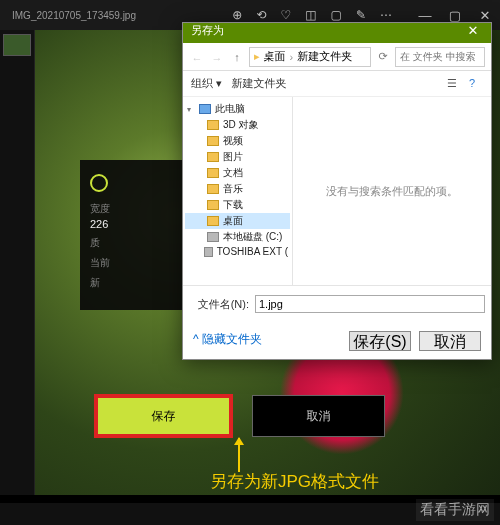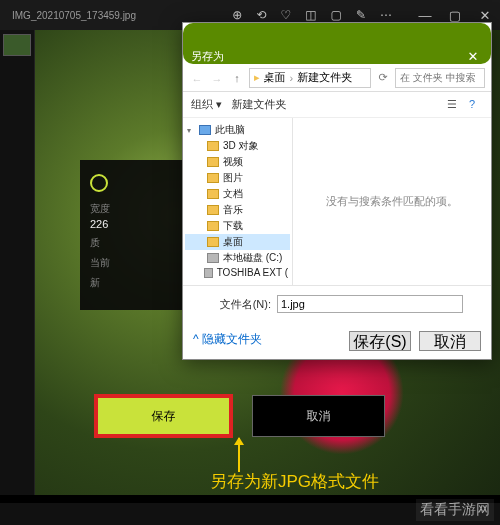--- a/index.html
+++ b/index.html
@@ -34,42 +34,42 @@
 
   .annotation { position:absolute; left: 210px; top: 470px; color:#f5cc00; font-size:17px; font-weight:500; z-index:3;}
   .arrow { position:absolute; left:238px; top:438px; width:2px; height:34px; background:#f5cc00; z-index:3;}
   .arrow::before{content:"";position:absolute;top:-6px;left:-4px;border:5px solid transparent;border-bottom:8px solid #f5cc00;}
 
   .watermark { position:absolute; right:6px; bottom:4px; color:#aaa; font-size:14px; z-index:5; background:rgba(255,255,255,0.06); padding:2px 4px;}
   .bottom-strip{position:absolute;bottom:0;left:0;right:0;height:22px;background:#111;}
 
   
   .dlg { position:absolute; top:22px; left:182px; width:310px; height:338px; background:#fff; border:1px solid #8a8a8a; box-shadow:0 4px 20px rgba(0,0,0,.5); z-index:10; display:flex; flex-direction:column; }
-  .dlg-title { height:41px; background:#5a8a00; color:#fff; display:flex; align-items:flex-end; padding:0 8px; font-size:11px;border-radius:10px;}
+  .dlg-title { height:20px; background:#5a8a00; color:#fff; display:flex; align-items:flex-start; padding:0 8px; font-size:11px;}
   .dlg-title .x { margin-left:auto; width:20px; text-align:center; cursor:pointer; font-size:13px;}
   .dlg-nav { height:28px; display:flex; align-items:center; padding:0 6px; gap:4px; border-bottom:1px solid #ddd; font-size:11px;}
   .dlg-nav .navbtn { width:16px; text-align:center; color:#777; cursor:pointer;}
   .dlg-nav .navbtn.dis{color:#ccc;}
   .dlg-nav .crumbs{ flex:1; border:1px solid #ccc; height:20px; display:flex; align-items:center; padding:0 4px; gap:4px;}
   .dlg-nav .crumbs span.sep{color:#999;}
   .dlg-nav .search{ width:90px; border:1px solid #ccc; height:20px; padding:0 4px; color:#888; font-size:10px;}
   .dlg-tool { height:26px; display:flex; align-items:center; padding:0 8px; gap:10px; border-bottom:1px solid #eee; font-size:11px; color:#333;}
   .dlg-tool .right{margin-left:auto; display:flex; gap:8px;}
   .dlg-tool .ic{width:14px;height:14px;display:inline-block;color:#555;}
   .dlg-body { flex:1; display:flex; min-height:0;}
   .tree { width:110px; border-right:1px solid #e4e4e4; overflow:auto; padding:4px 2px; font-size:10px; color:#222;}
   .tree .node{ display:flex; align-items:center; gap:4px; padding:1px 2px 1px 10px; white-space:nowrap; cursor:pointer;}
   .tree .node.sel{ background:#cde8ff;}
   .tree .node.root{padding-left:2px; font-weight:500;}
   .tree .node .tw{width:8px;color:#777;font-size:8px;}
   .tree .ico{width:12px;height:10px;background:#f3c251;border:1px solid #c99a20;}
   .tree .ico.pc{background:#6aa9e9;border-color:#3a72b5;}
   .tree .ico.dr{background:#b8b8b8;border-color:#888;}
   .list { flex:1; display:flex; align-items:center; justify-content:center; color:#888; font-size:11px;}
-  .dlg-fields { padding:6px 28px; border-top:1px solid #e4e4e4; font-size:11px;}
+  .dlg-fields { padding:6px 6px; border-top:1px solid #e4e4e4; font-size:11px;}
   .fld{display:flex; align-items:center; gap:6px; margin:3px 0;}
   .fld label{width:60px; text-align:right; color:#333;}
   .fld input,.fld select{flex:1; border:1px solid #aaa; height:18px; font-size:11px; padding:0 3px;}
   .dlg-actions{ display:flex; justify-content:flex-end; gap:8px; padding:6px 10px 8px;}
   .hide-folders{font-size:12px;color:#06c;cursor:pointer;}
   .dlg-actions button{ width:62px; height:20px; border:1px solid #888; background:#e9e9e9; font-size:16px; cursor:pointer;}
   .dlg-actions button.primary{background:#e1e1e1;}
 </style>
 </head>
 <body>

